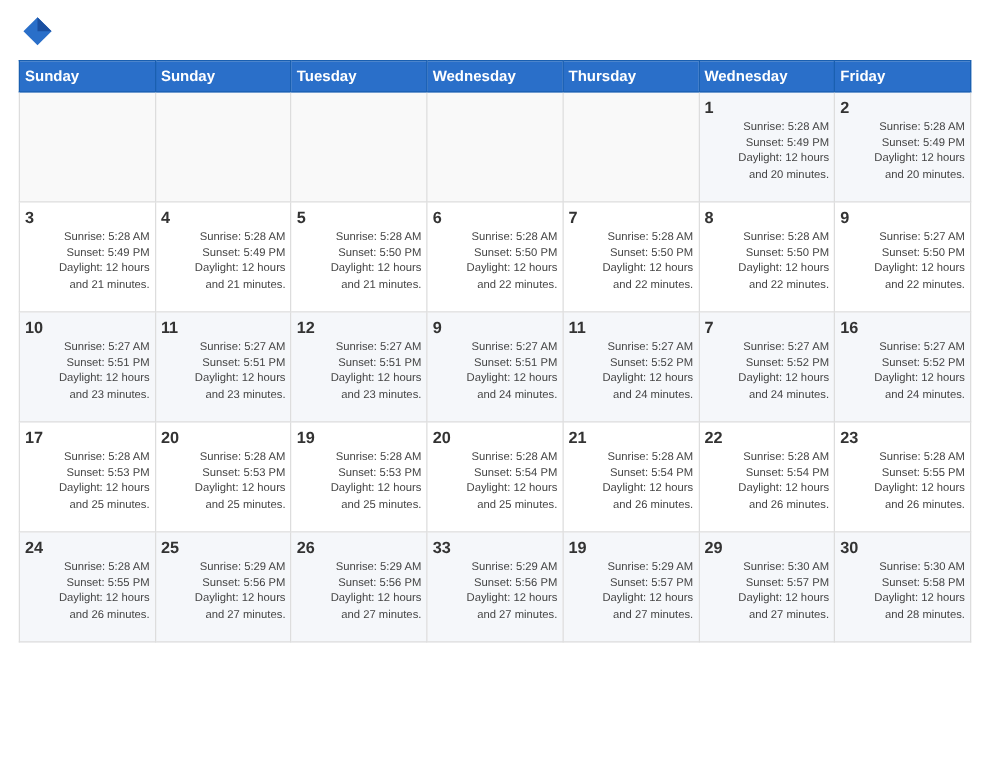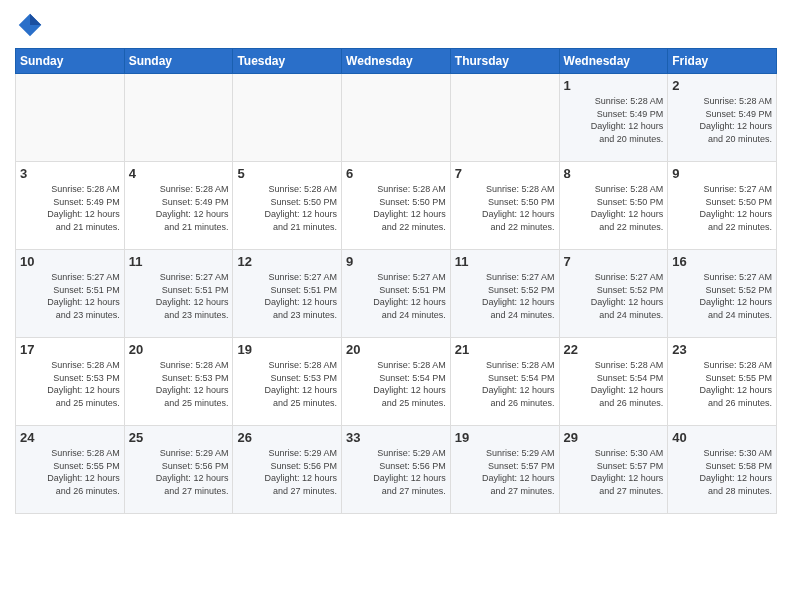--- a/index.html
+++ b/index.html
@@ -343,21 +343,21 @@
 and 27 minutes.</div>
           </td>
           <td>
             <span class="day-number">29</span>
             <div class="day-info" style="white-space: pre-line;">Sunrise: 5:30 AM
 Sunset: 5:57 PM
 Daylight: 12 hours
 and 27 minutes.</div>
           </td>
           <td>
-            <span class="day-number">40</span>
+            <span class="day-number">30</span>
             <div class="day-info" style="white-space: pre-line;">Sunrise: 5:30 AM
 Sunset: 5:58 PM
 Daylight: 12 hours
 and 28 minutes.</div>
           </td>
         </tr>
       </tbody>
   </table>
 </div>
 

